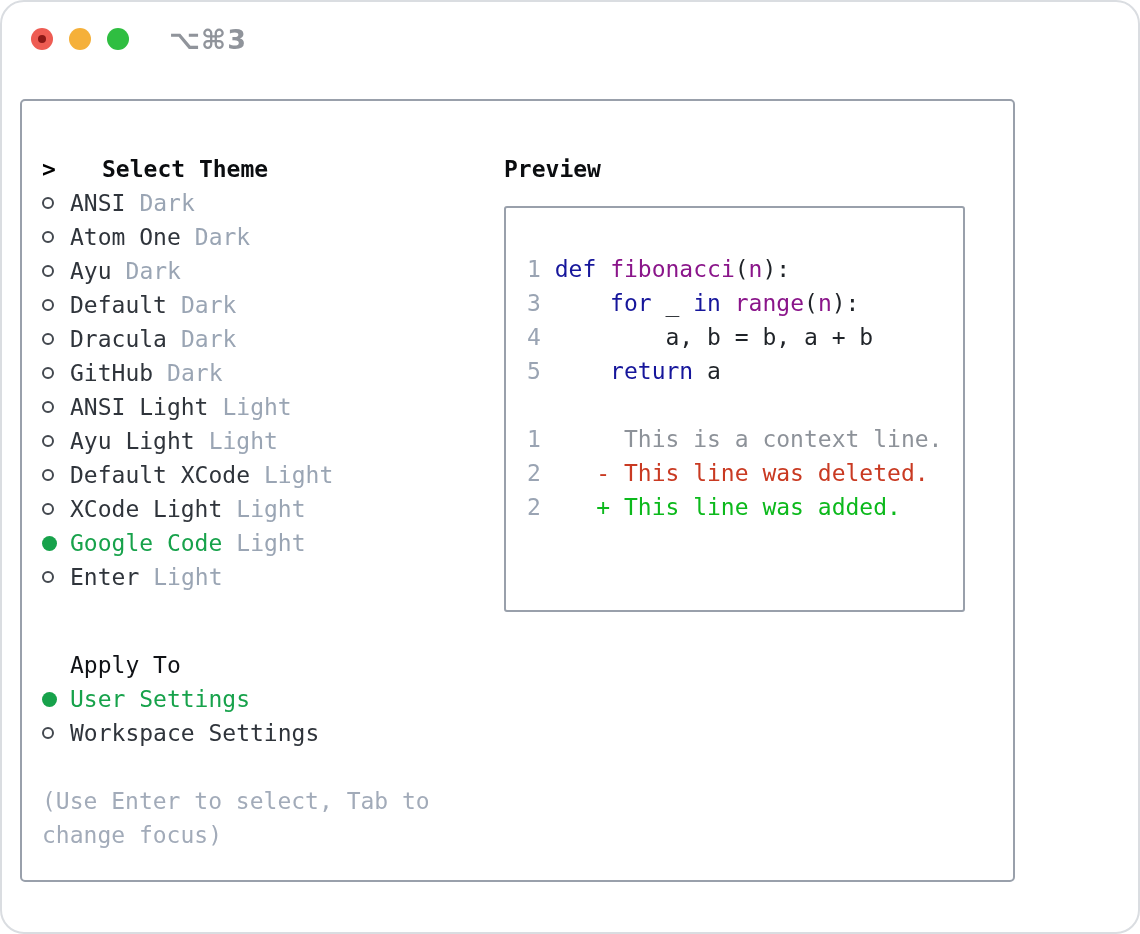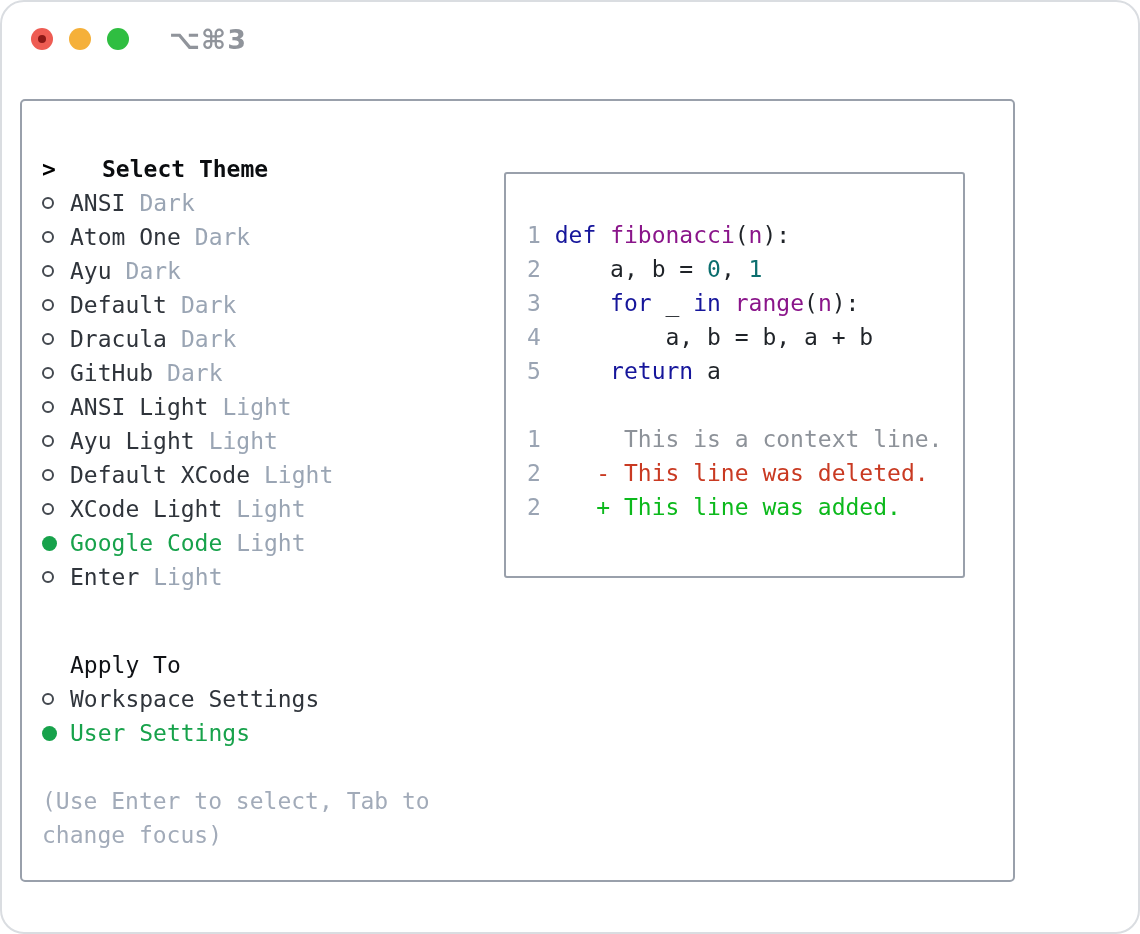--- a/index.html
+++ b/index.html
@@ -147,41 +147,41 @@
     <span class="opt-variant">Light</span>
   </div>
         </div>
 
       <div class="apply-section">
         <div class="row">
           <span class="bullet-col"></span>
           <span class="apply-header-text">Apply To</span>
         </div>
         <div id="apply-items">
+            <div class="row option-row selected">
+    <span class="bullet-col"><span class="bullet"></span></span>
+    <span class="opt-label">User Settings</span>
+    
+  </div>
             <div class="row option-row">
     <span class="bullet-col"><span class="bullet"></span></span>
     <span class="opt-label">Workspace Settings</span>
-    
-  </div>
-            <div class="row option-row selected">
-    <span class="bullet-col"><span class="bullet"></span></span>
-    <span class="opt-label">User Settings</span>
     
   </div>
           </div>
       </div>
 
       <div class="hint">(Use Enter to select, Tab to change focus)</div>
     </div>
 
     <div class="right-col">
+      <div class="preview-header">Preview</div>
       <div class="preview-box">
         <div id="code-preview">
             <div class="pline"><span class="tok-ln">1</span><span class="tok-pl"> </span><span class="tok-kw">def</span><span class="tok-pl"> </span><span class="tok-fn">fibonacci</span><span class="tok-pl">(</span><span class="tok-fn">n</span><span class="tok-pl">):</span></div>
-            <div class="pline"><span class="tok-ln">2</span><span class="tok-pl"> </span><span class="tok-pl">    a, b = </span><span class="tok-lit">0</span><span class="tok-pl">, </span><span class="tok-lit">1</span></div>
             <div class="pline"><span class="tok-ln">3</span><span class="tok-pl"> </span><span class="tok-pl">    </span><span class="tok-kw">for</span><span class="tok-pl"> _ </span><span class="tok-kw">in</span><span class="tok-pl"> </span><span class="tok-fn">range</span><span class="tok-pl">(</span><span class="tok-fn">n</span><span class="tok-pl">):</span></div>
             <div class="pline"><span class="tok-ln">4</span><span class="tok-pl"> </span><span class="tok-pl">        a, b = b, a + b</span></div>
             <div class="pline"><span class="tok-ln">5</span><span class="tok-pl"> </span><span class="tok-pl">    </span><span class="tok-kw">return</span><span class="tok-pl"> a</span></div>
             <div class="pline"></div>
             <div class="pline"><span class="tok-ln">1</span><span class="tok-pl">      </span><span class="tok-ctx">This is a context line.</span></div>
             <div class="pline"><span class="tok-ln">2</span><span class="tok-pl">    </span><span class="tok-del">- This line was deleted.</span></div>
             <div class="pline"><span class="tok-ln">2</span><span class="tok-pl">    </span><span class="tok-add">+ This line was added.</span></div>
           </div>
       </div>
     </div>

